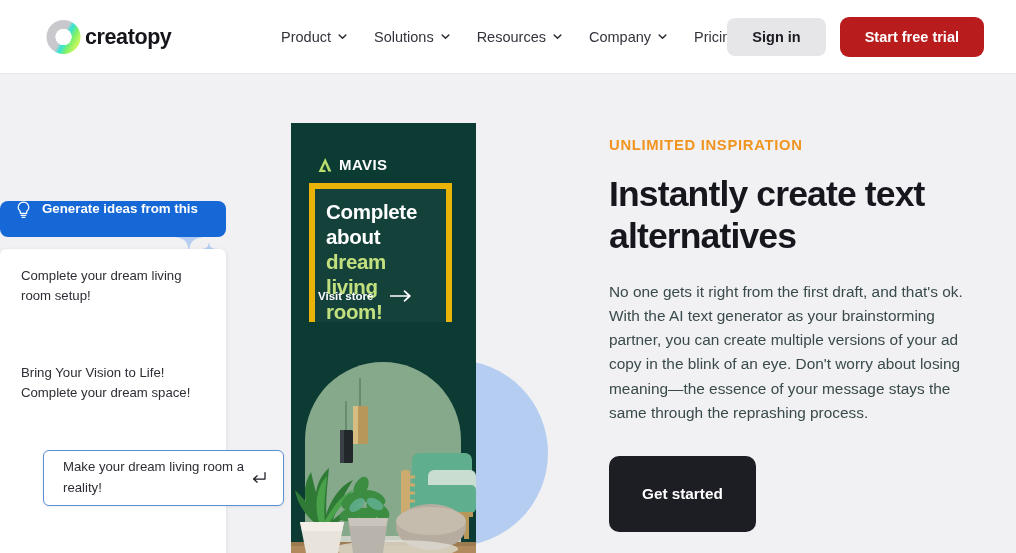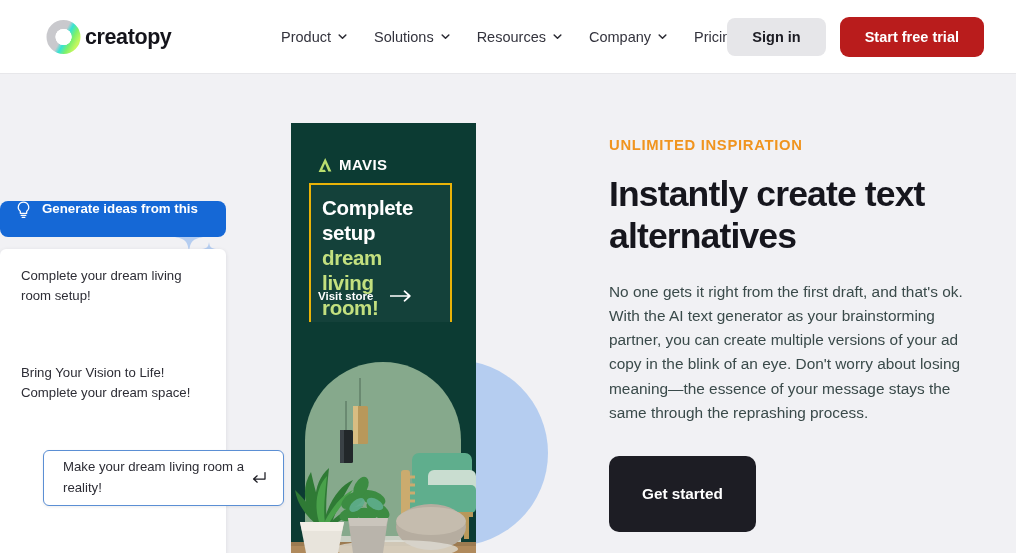--- a/index.html
+++ b/index.html
@@ -83,21 +83,21 @@
   .mavis-logo {
     position: absolute; left: 26px; top: 33px;
     display: flex; align-items: center; gap: 5px;
   }
   .mavis-text {
     color: #ffffff; font-size: 15px; font-weight: 700; letter-spacing: 0.4px;
   }
   .ad-headline-box {
     position: absolute; left: 18px; top: 60px;
     width: 143px;
-    border: 2px solid #eab308;
+    border: 6px solid #eab308;
     background: rgba(255,255,255,0.035);
     padding: 10px 17px 12px 11px;
   }
   .ad-headline {
     font-size: 20.5px; line-height: 1.22; font-weight: 700;
     letter-spacing: -0.3px; color: #ffffff;
   }
   .ad-headline .green { color: #c3e07f; }
   .ad-cta {
     position: absolute; left: 27px; top: 167px;
@@ -257,21 +257,21 @@
       <div class="mavis-logo">
         <svg width="17" height="16" viewBox="0 0 17 16">
           <path d="M8.2 1 L14.4 14.6 L11.4 14.6 L8.1 6.6 L5.3 12.8 L7.9 12.8 L8.9 15 L1.6 15 Z" fill="#b9de6e"></path>
         </svg>
         <span class="mavis-text">MAVIS</span>
       </div>
 
       <div class="ad-headline-box">
         <div class="ad-headline">
           <span>Complete</span><br>
-          <span>setup </span><span class="green">dream</span><br>
+          <span>about </span><span class="green">dream</span><br>
           <span class="green">living room!</span>
         </div>
       </div>
 
       <div class="ad-cta">
         <span class="ad-cta-label">Visit store</span>
         <svg width="22" height="12" viewBox="0 0 22 12">
           <path d="M0.5 6 L19.5 6 M14.5 1.2 L19.8 6 L14.5 10.8" fill="none" stroke="#ffffff" stroke-width="1.7" stroke-linecap="round" stroke-linejoin="round"></path>
         </svg>
       </div>

